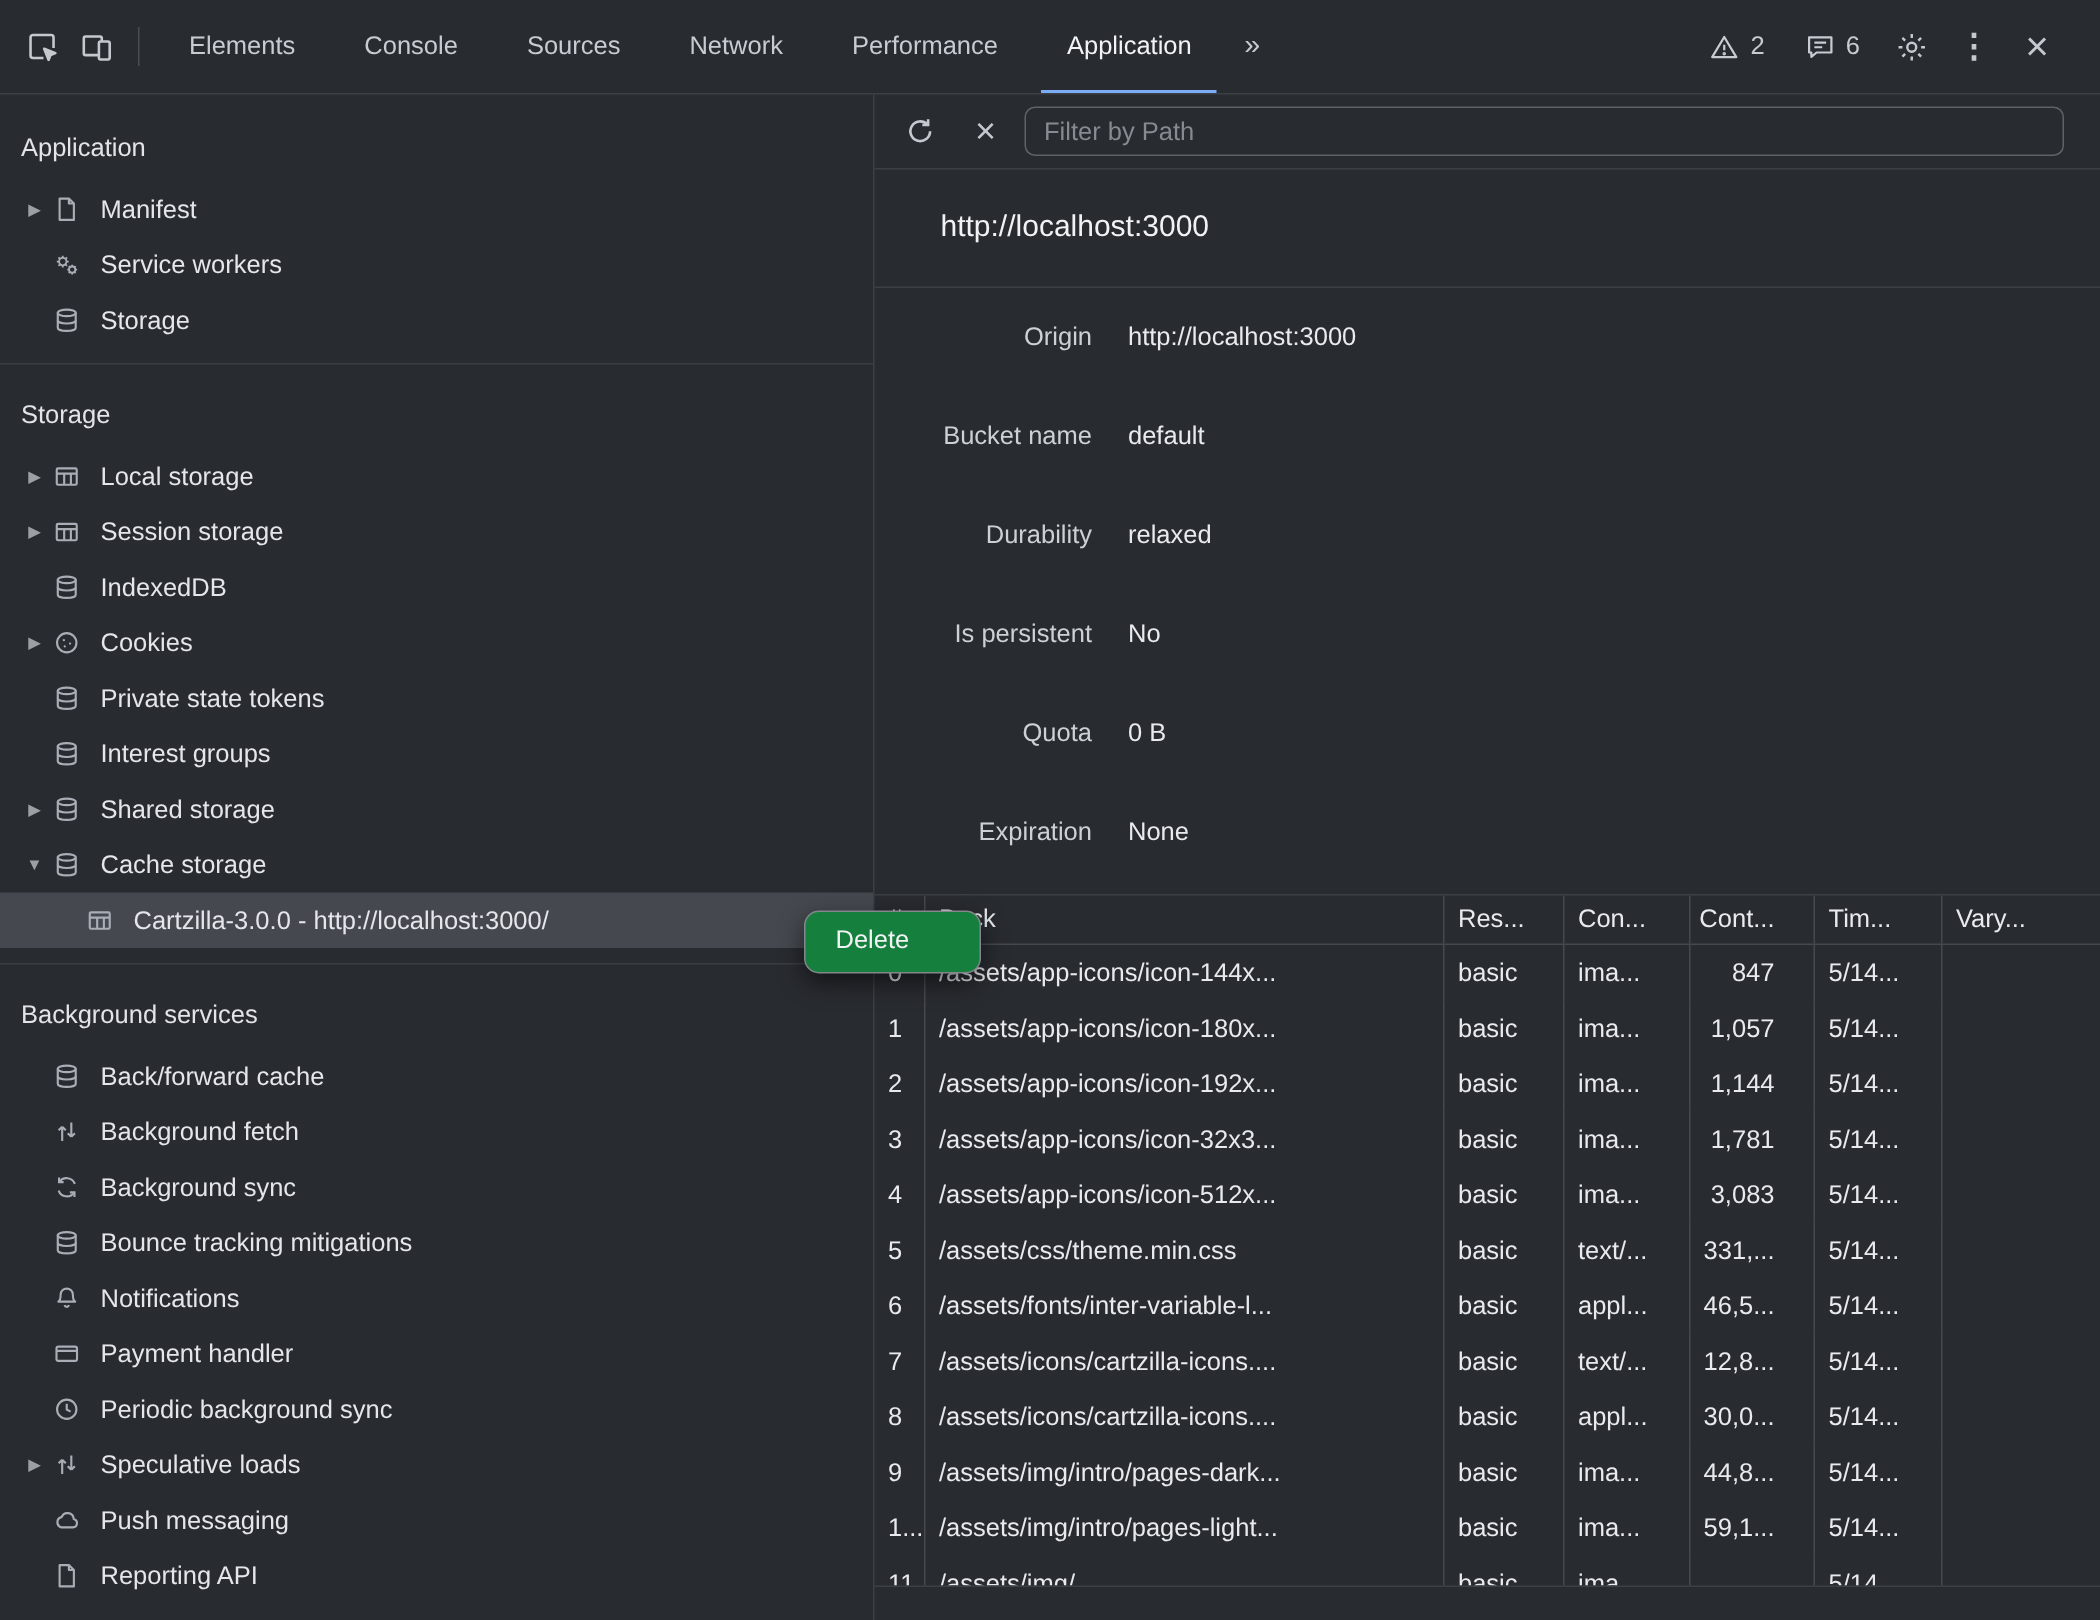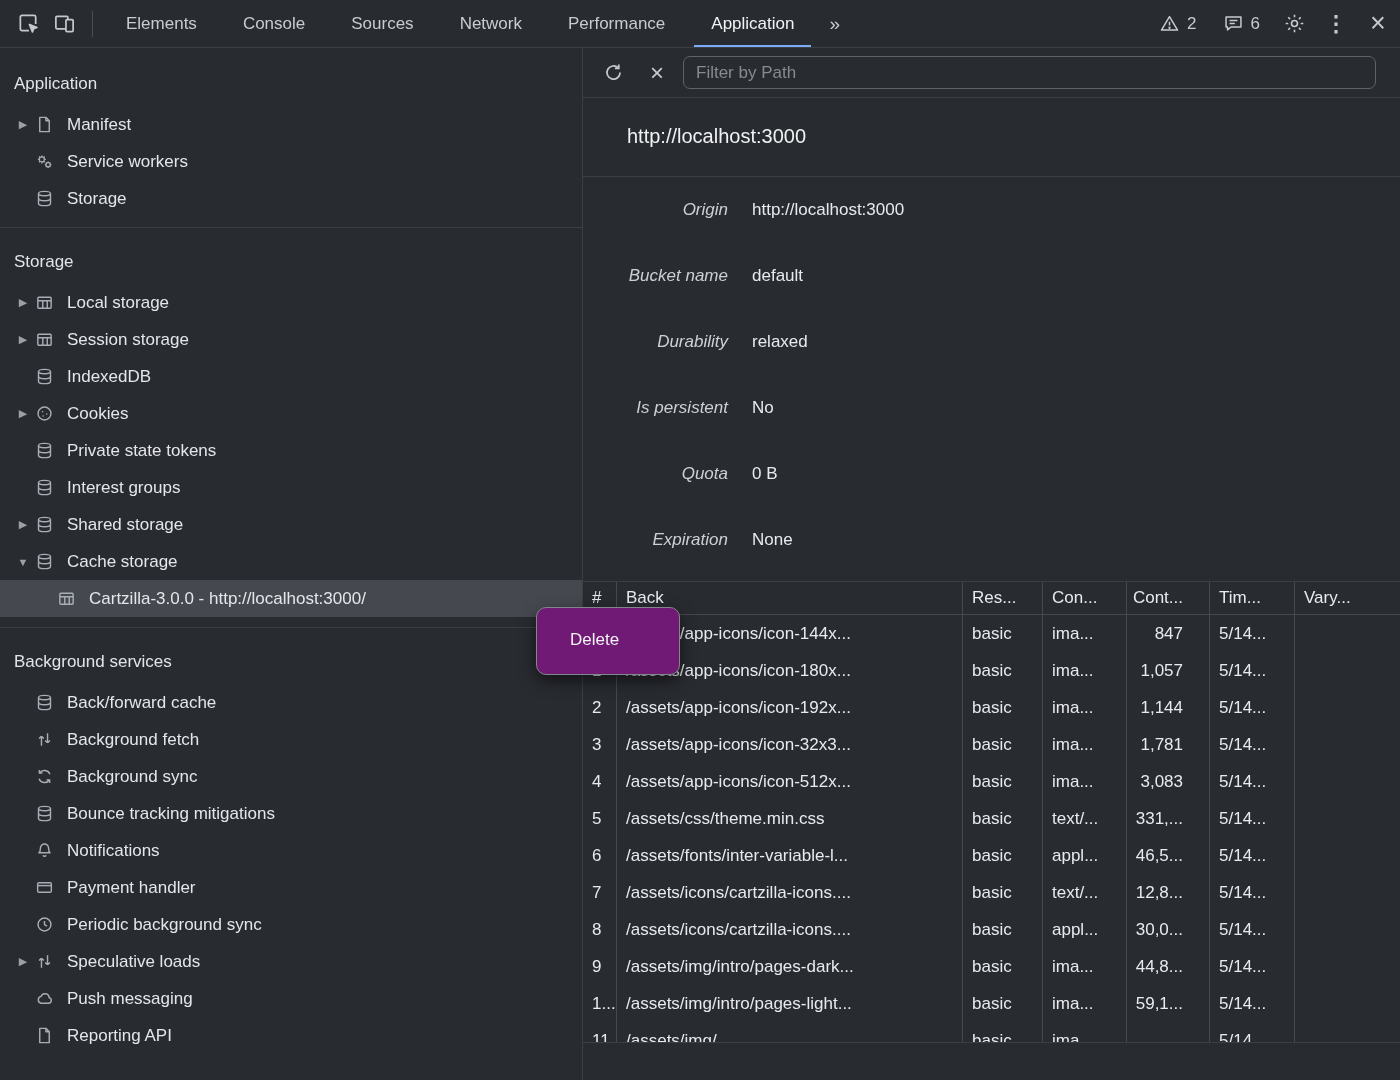--- a/index.html
+++ b/index.html
@@ -4,21 +4,21 @@
 <style>
   * { box-sizing: border-box; margin: 0; padding: 0; }
   html,body { width:1400px; height:1080px; overflow:hidden; }
   body {
     background:#282B30; color:#E8EAED;
     font-family:"Liberation Sans", sans-serif; font-size:17px;
   }
   .devtools { position:relative; width:1400px; height:1080px; display:flex; flex-direction:column; }
 
   
-  .toolbar { height:48px; flex:none; display:flex; align-items:center; border-bottom:1px solid #3C4043; padding:0 4px 0 10px; }
+  .toolbar { height:63px; flex:none; display:flex; align-items:center; border-bottom:1px solid #3C4043; padding:0 24px 0 10px; }
   .tb-btn { width:36px; height:36px; display:flex; align-items:center; justify-content:center; color:#C5C9CF; cursor:pointer; flex:none; }
   .tb-btn svg { width:23px; height:23px; }
   .tb-sep { width:1px; height:26px; background:#4A4E54; margin:0 10px; flex:none; }
   .tabs { display:flex; height:100%; }
   .tab { display:flex; align-items:center; padding:0 23px; color:#C8CCD2; position:relative; cursor:pointer; white-space:nowrap; }
   .tab.active { color:#F1F3F5; }
   .tab.active::after { content:""; position:absolute; left:6px; right:6px; bottom:0; height:2px; background:#7CACF8; }
   .more-tabs { color:#C8CCD2; font-size:19px; padding:0 12px; cursor:pointer; }
   .tb-right { margin-left:auto; display:flex; align-items:center; gap:6px; }
   .counter { display:flex; align-items:center; gap:7px; color:#C8CCD2; padding:0 10px; cursor:pointer; }
@@ -48,35 +48,35 @@
   .icon-btn { width:36px; height:36px; display:flex; align-items:center; justify-content:center; color:#C5C9CF; cursor:pointer; flex:none; }
   .icon-btn svg { width:21px; height:21px; }
   .clearx { font-size:24px; }
   .filter-input { flex:1; height:33px; background:transparent; border:1px solid #5F6368; border-radius:7px; color:#3b82f6; padding:0 12px; font-family:"Liberation Sans",sans-serif; font-size:17px; outline:none; }
   .filter-input::placeholder { color:#868B92; }
 
   .origin-title { flex:none; padding:24px 20px 26px 44px; font-size:20px; line-height:28px; border-bottom:1px solid #3C4043; color:#F0F2F4; }
 
   .meta { flex:none; padding-bottom:8px; }
   .meta-row { height:66px; display:grid; grid-template-columns:145px 1fr; column-gap:24px; align-items:center; }
-  .meta-label { text-align:right; color:#CDD1D6;font-style:italic; }
+  .meta-label { text-align:right; color:#CDD1D6; }
   .meta-value { color:#E8EAED; }
 
   .cache-table { flex:none; height:461px; overflow:hidden; border-top:1px solid #3C4043; }
   .t-row { display:grid; grid-template-columns:34px 346px 80px 84px 83px 85px 1fr; }
   .t-head .t-row { height:33px; border-bottom:1px solid #45484D; }
   .t-body .t-row { height:37px; cursor:default; }
   .t-cell { padding:0 9px; display:flex; align-items:center; border-right:1px solid #47494F; overflow:hidden; white-space:nowrap; color:#E8EAED; }
   .t-cell:last-child { border-right:none; }
   .c-len { justify-content:flex-end; padding-right:26px; }
 
   .preview-pane { flex:1; border-top:1px solid #3C4043; }
 
   
-  .context-menu { position:absolute; left:536px; top:607px; z-index:30; background:#701a75; border:1px solid #83878D; border-radius:10px; padding:16px; box-shadow:0 6px 16px rgba(0,0,0,.55); }
+  .context-menu { position:absolute; left:536px; top:607px; z-index:30; background:#15803d; border:1px solid #83878D; border-radius:10px; padding:3px; box-shadow:0 6px 16px rgba(0,0,0,.55); }
   .menu-item { font-size:17px; color:#F2F3F5; padding:6px 44px 8px 17px; border-radius:6px; cursor:pointer; }
 </style>
 </head>
 <body>
 
 <div class="devtools">
 
   <div class="toolbar">
     <span class="tb-btn">
         <svg viewBox="0 0 24 24" fill="none" stroke="currentColor" stroke-width="1.8" stroke-linejoin="round">

